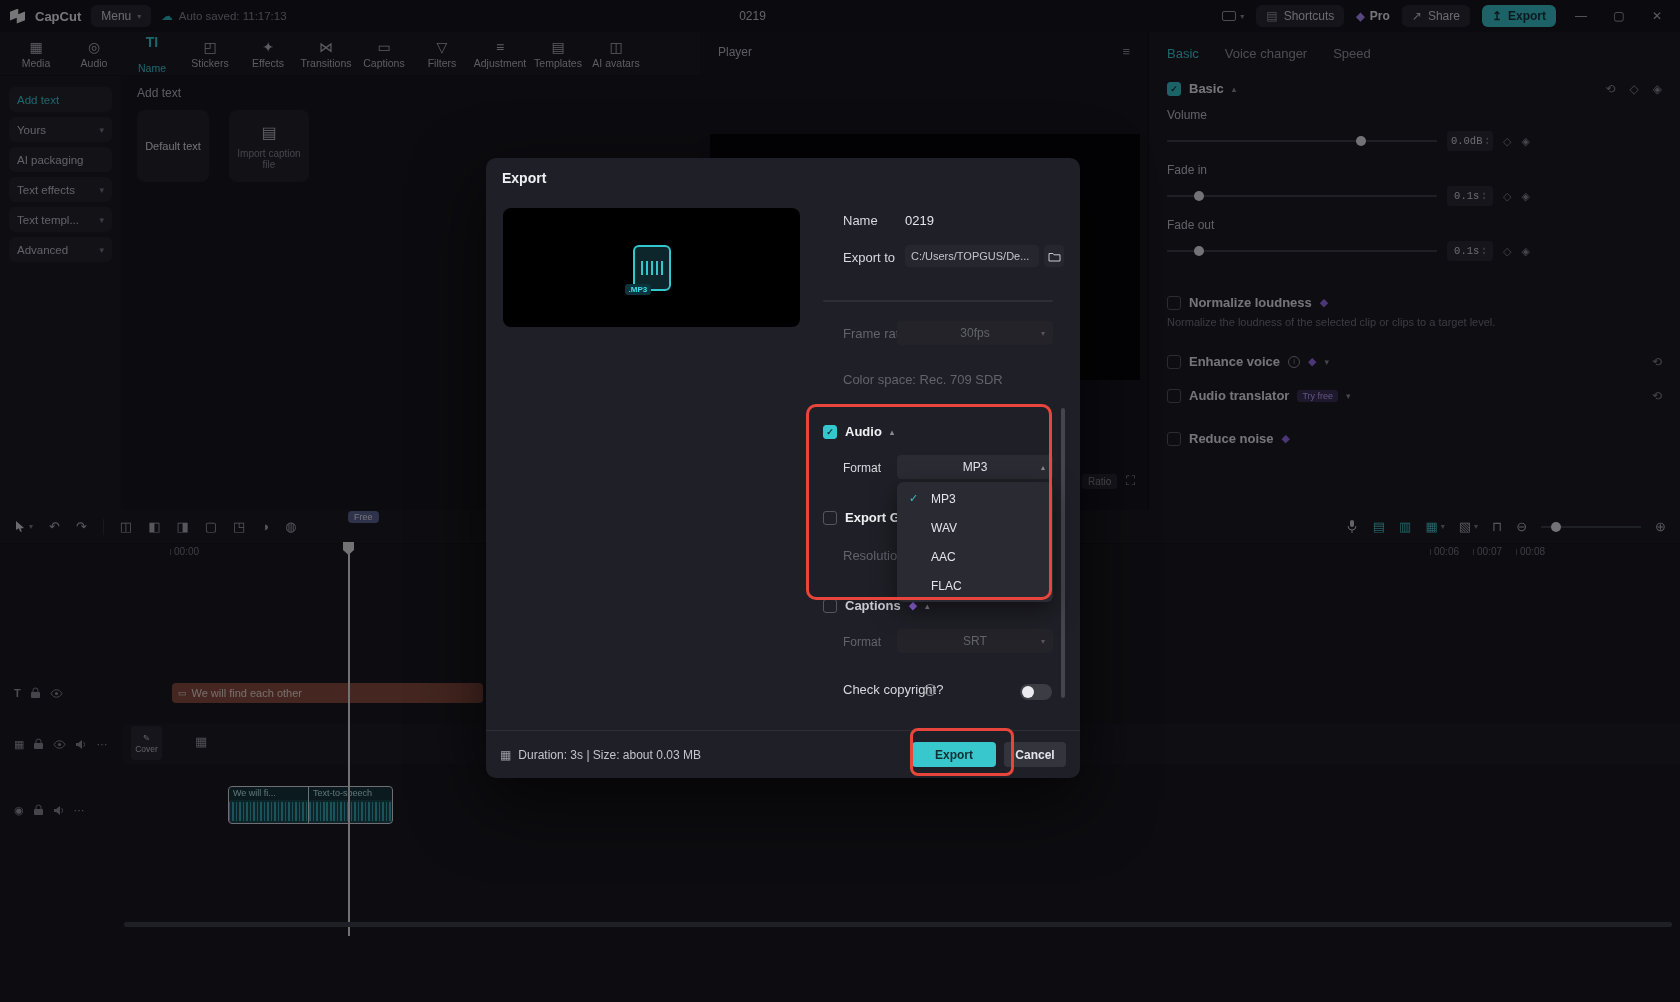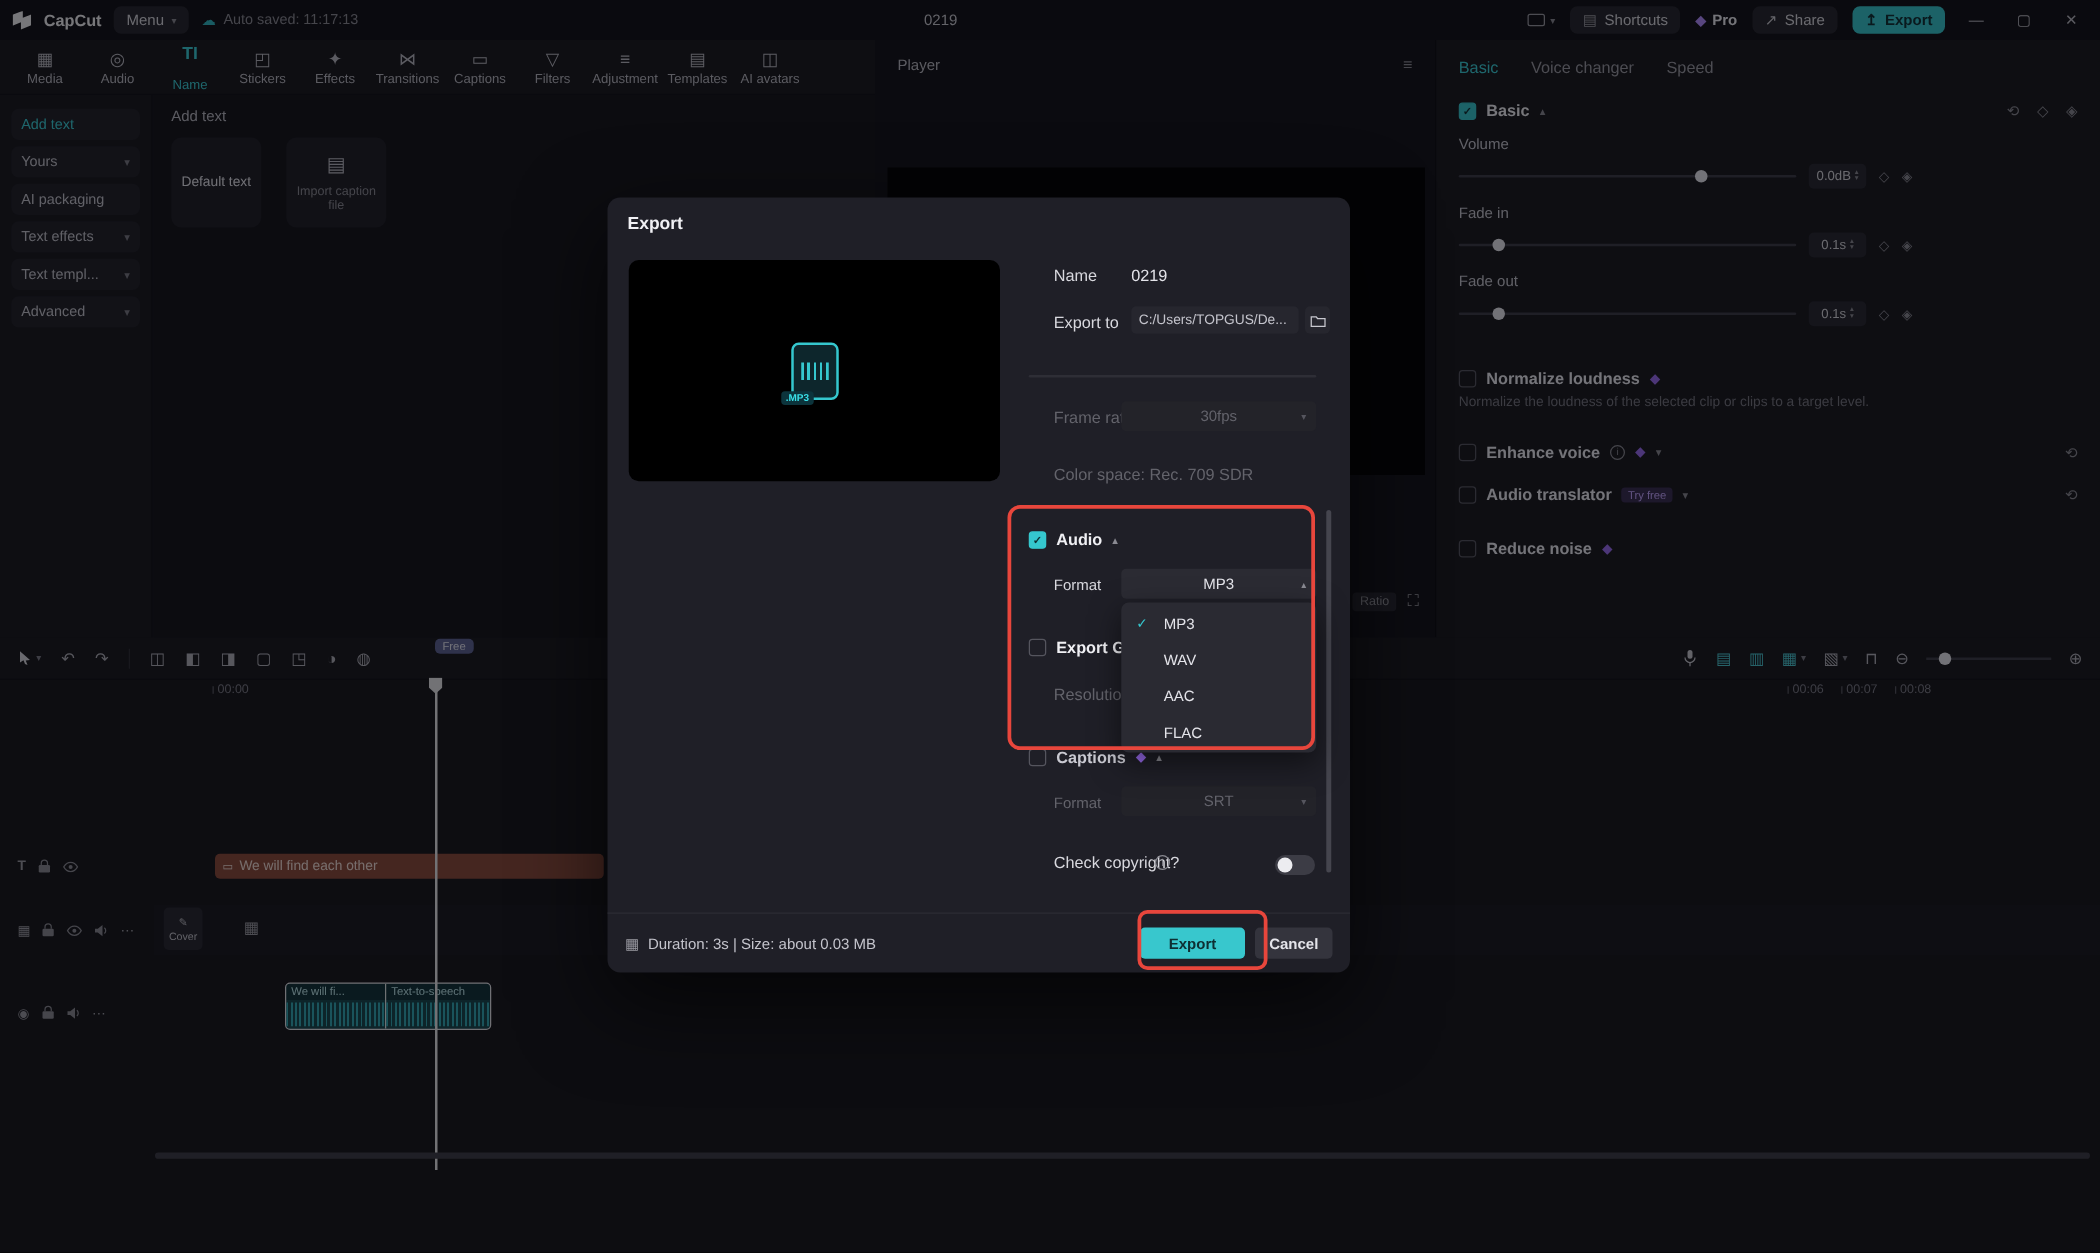--- a/index.html
+++ b/index.html
@@ -60,21 +60,21 @@
   .irow{display:flex;align-items:center;gap:8px;}
   .cb{width:14px;height:14px;border-radius:3px;border:1.5px solid #55555e;display:inline-flex;align-items:center;justify-content:center;font-size:9px;color:transparent;flex:none;}
   .cb.checked{background:#35c7ce;border-color:#35c7ce;color:#0e2f33;font-weight:bold;}
   .sec-title{color:#f0f0f4;font-weight:bold;font-size:13px;}
   .chev-up,.chev-dn{color:#8a8a92;font-size:9px;}
   .tail{margin-left:auto;display:flex;align-items:center;gap:14px;color:#8a8a92;font-size:12px;}
   .label12{color:#c4c4cc;font-size:12px;margin-top:12px;}
   .slider-row{display:flex;align-items:center;gap:10px;margin-top:9px;}
   .slider{position:relative;width:270px;height:2px;background:#3c3c45;border-radius:1px;flex:none;}
   .slider .knob{position:absolute;top:-4px;width:10px;height:10px;border-radius:50%;background:#e8e8ee;}
-  .valbox{width:46px;height:20px;background:#26262e;border-radius:4px;display:flex;align-items:center;justify-content:center;gap:3px;font-size:10.5px;color:#d8d8de;flex:none;}
+  .valbox{width:46px;height:20px;background:#26262e;border-radius:4px;display:flex;align-items:center;justify-content:center;gap:3px;font-size:10.5px;color:#d8d8de;flex:none;font-family:Liberation Mono, monospace;}
   .valbox .stepper{display:flex;flex-direction:column;font-size:6px;color:#8a8a92;line-height:5px;}
   .kf{color:#8a8a92;font-size:11px;}
   .bold-label{color:#ececf2;font-weight:bold;font-size:13px;}
   .purple{color:#9a6cf0;font-size:11px;}
   .desc{color:#75757e;font-size:11px;margin-top:6px;}
   .badge-tryfree{background:rgba(154,108,240,.25);color:#c3a6ff;font-size:9px;padding:1px 5px;border-radius:3px;}
   .info{width:12px;height:12px;border:1px solid #8a8a92;border-radius:50%;font-size:8px;display:inline-flex;align-items:center;justify-content:center;color:#8a8a92;flex:none;}
 
   
   .timeline{position:absolute;top:510px;left:0;width:1680px;height:492px;background:#15151a;}
@@ -103,21 +103,21 @@
   .aseg .alabel{display:block;height:13px;background:rgba(0,0,0,.28);color:#bfe8ec;font-size:9px;line-height:13px;padding:0 4px;white-space:nowrap;overflow:hidden;}
   .aseg .awave{position:absolute;left:0;right:0;top:15px;bottom:2px;background:repeating-linear-gradient(90deg,#35bac7 0 1.5px,transparent 1.5px 3.5px);opacity:.85;}
   .playhead-line{position:absolute;left:348px;top:38px;height:388px;width:1.5px;background:#e8e8ea;}
   .playhead-head{position:absolute;left:343px;top:32px;width:11px;height:13px;background:#e8e8ea;clip-path:polygon(0 0,100% 0,100% 62%,50% 100%,0 62%);}
   .hscroll{position:absolute;left:124px;top:412px;width:1548px;height:5px;background:#3c3c45;border-radius:3px;}
 
   
   .modal-overlay{position:absolute;inset:0;background:rgba(5,5,10,.52);z-index:40;}
   .dialog{position:absolute;left:486px;top:158px;width:594px;height:620px;background:#1f1f27;border-radius:10px;box-shadow:0 24px 70px rgba(0,0,0,.65);z-index:50;}
   .dlg-title{position:absolute;left:16px;top:12px;font-size:14px;font-weight:bold;color:#f0f0f4;}
-  .preview{position:absolute;left:17px;top:50px;width:297px;height:177px;background:#000;border-radius:8px;display:flex;align-items:center;justify-content:center;}
+  .preview{position:absolute;left:17px;top:50px;width:297px;height:119px;background:#000;border-radius:8px;display:flex;align-items:center;justify-content:center;}
   .mp3-file{position:relative;}
   .mp3-body{width:38px;height:46px;border-radius:6px;background:#0d262c;border:2px solid #35c7ce;display:flex;align-items:center;justify-content:center;}
   .mp3-body .w{width:22px;height:14px;background:repeating-linear-gradient(90deg,#35c7ce 0 2px,transparent 2px 5px);}
   .mp3-badge{position:absolute;left:-8px;bottom:-4px;background:#0c343c;color:#3ae0e8;font-size:8px;font-weight:bold;padding:1px 4px;border-radius:3px;}
   .dlg-label{position:absolute;left:357px;font-size:13px;color:#d8d8de;}
   .dlg-label.dis{color:#63636b;}
   .dlg-value{position:absolute;left:419px;font-size:13px;color:#e4e4ea;}
   .path-box{position:absolute;left:419px;width:134px;height:22px;background:#26262e;border-radius:4px;display:flex;align-items:center;padding:0 6px;font-size:11px;color:#c4c4cc;white-space:nowrap;overflow:hidden;}
   .folder-btn{position:absolute;left:558px;width:20px;height:22px;background:#26262e;border-radius:4px;display:flex;align-items:center;justify-content:center;}
   .faint-line{position:absolute;left:337px;top:142px;width:230px;height:2px;background:#2e2e36;border-radius:1px;}

